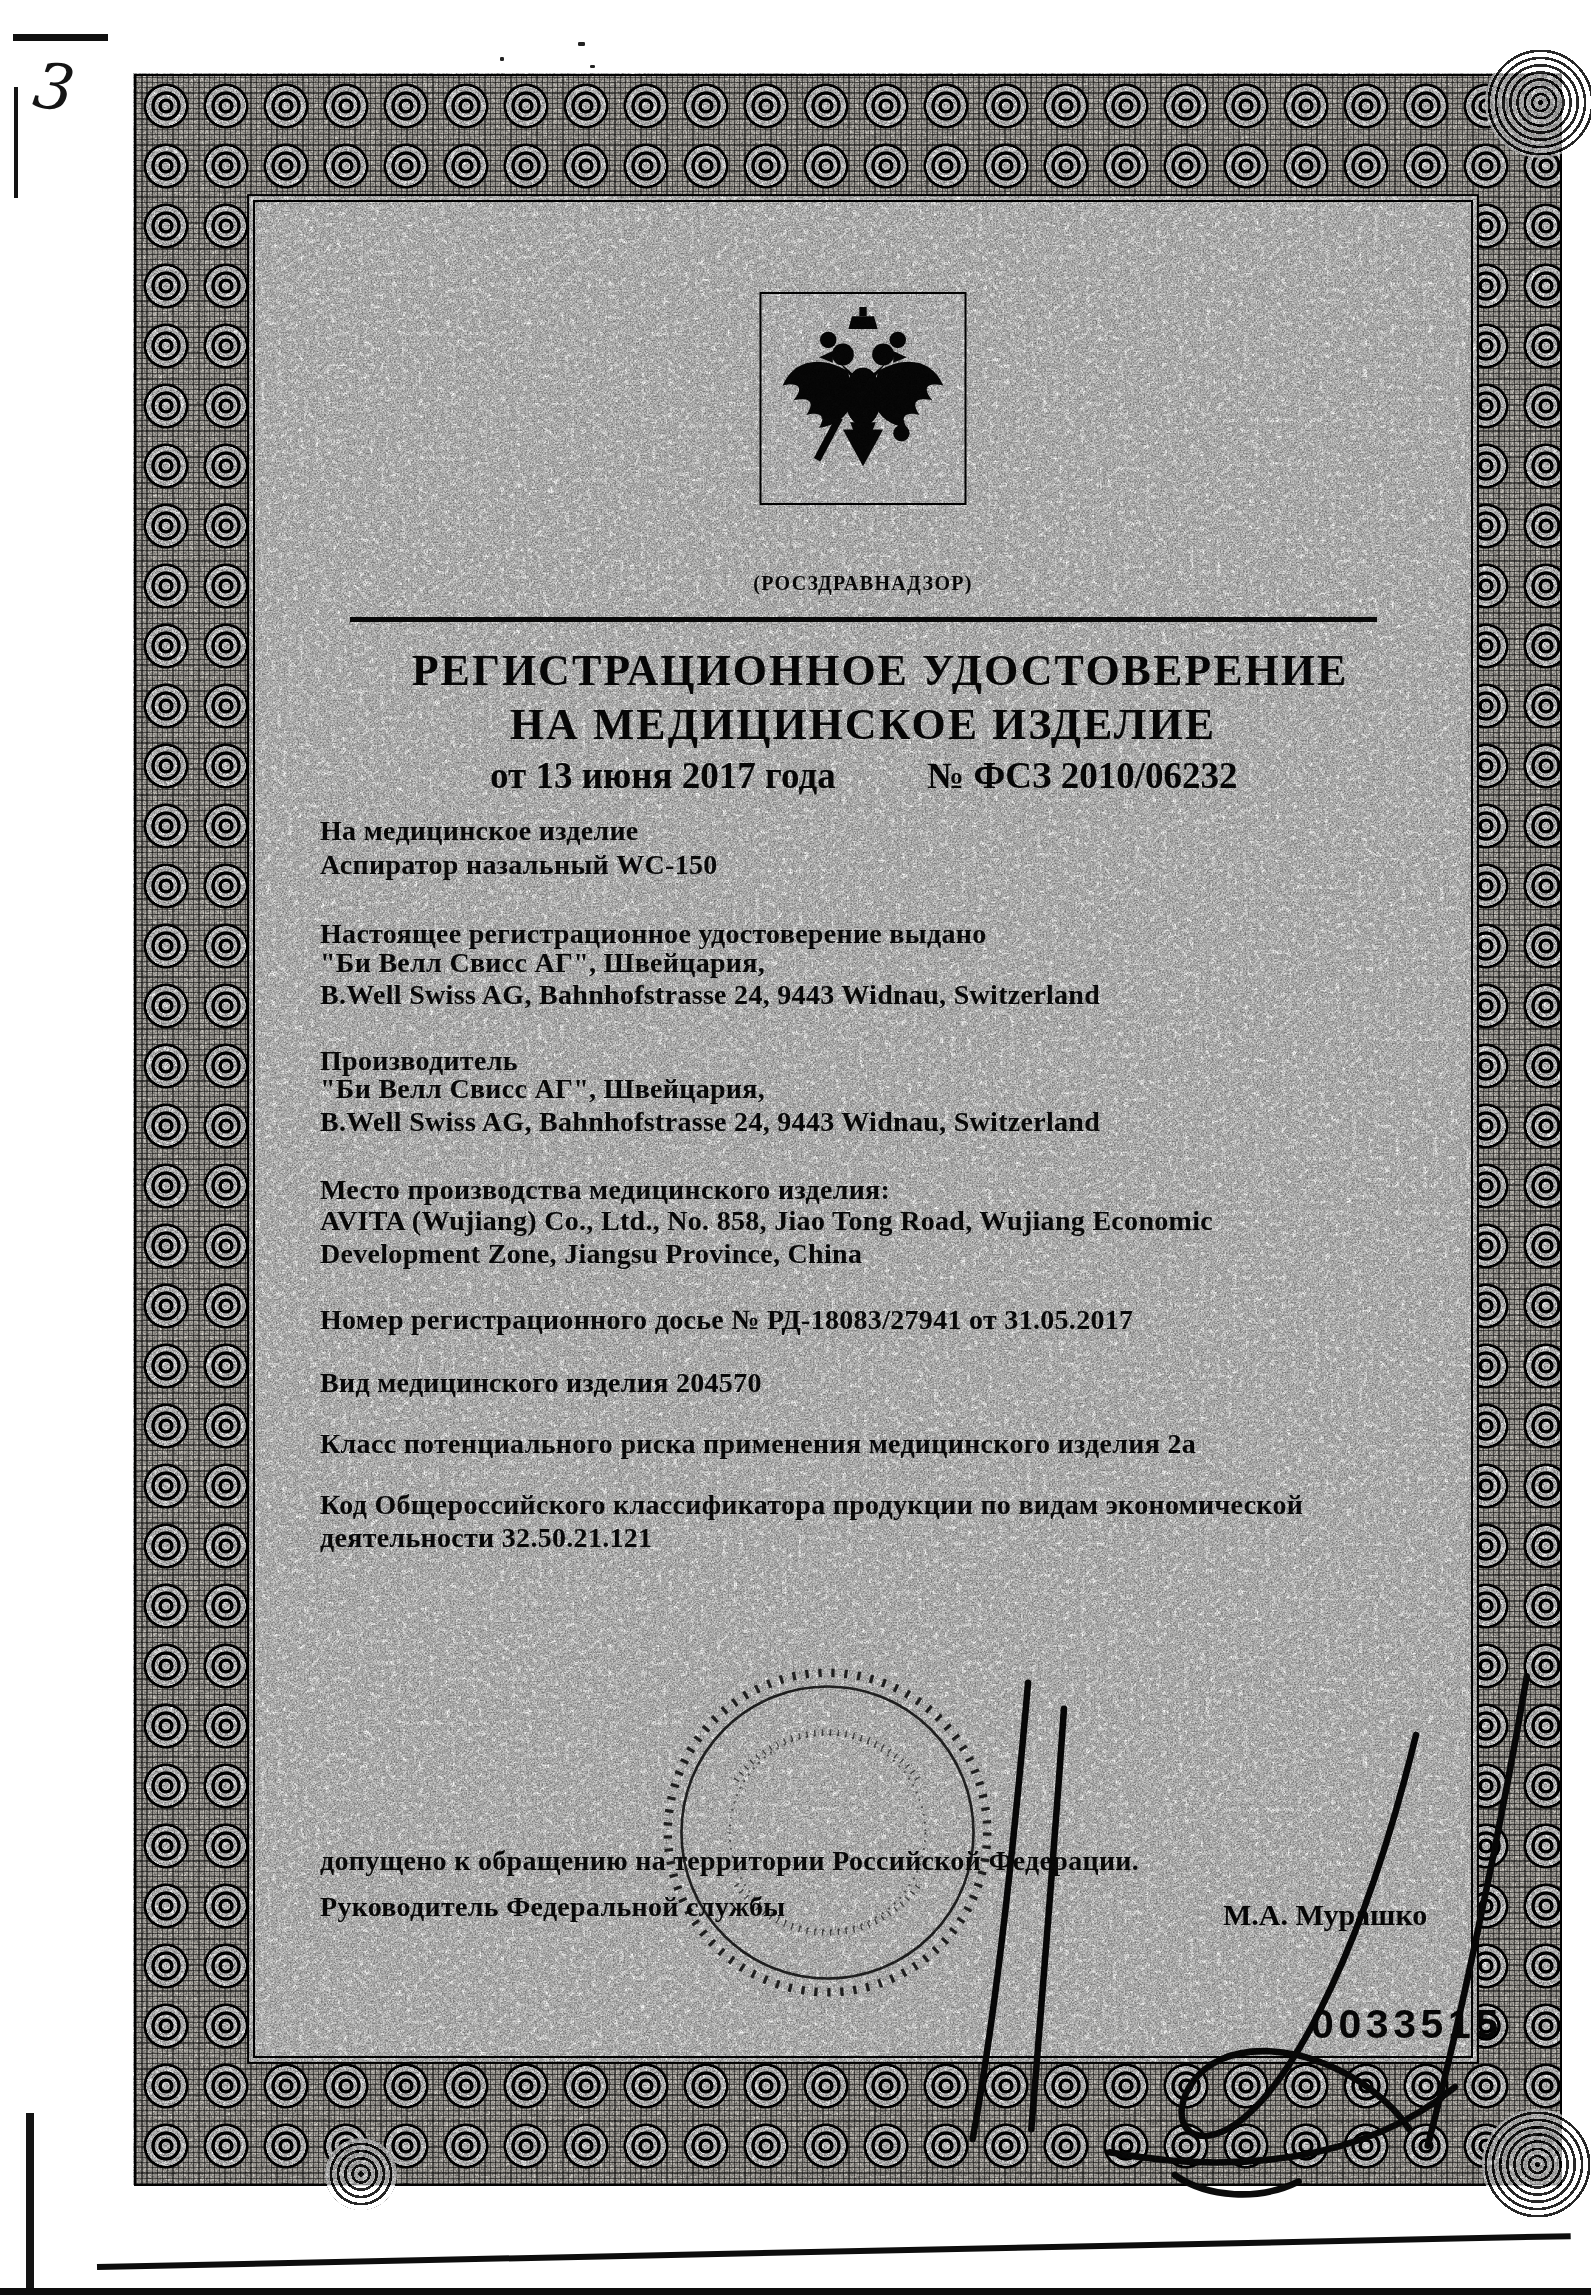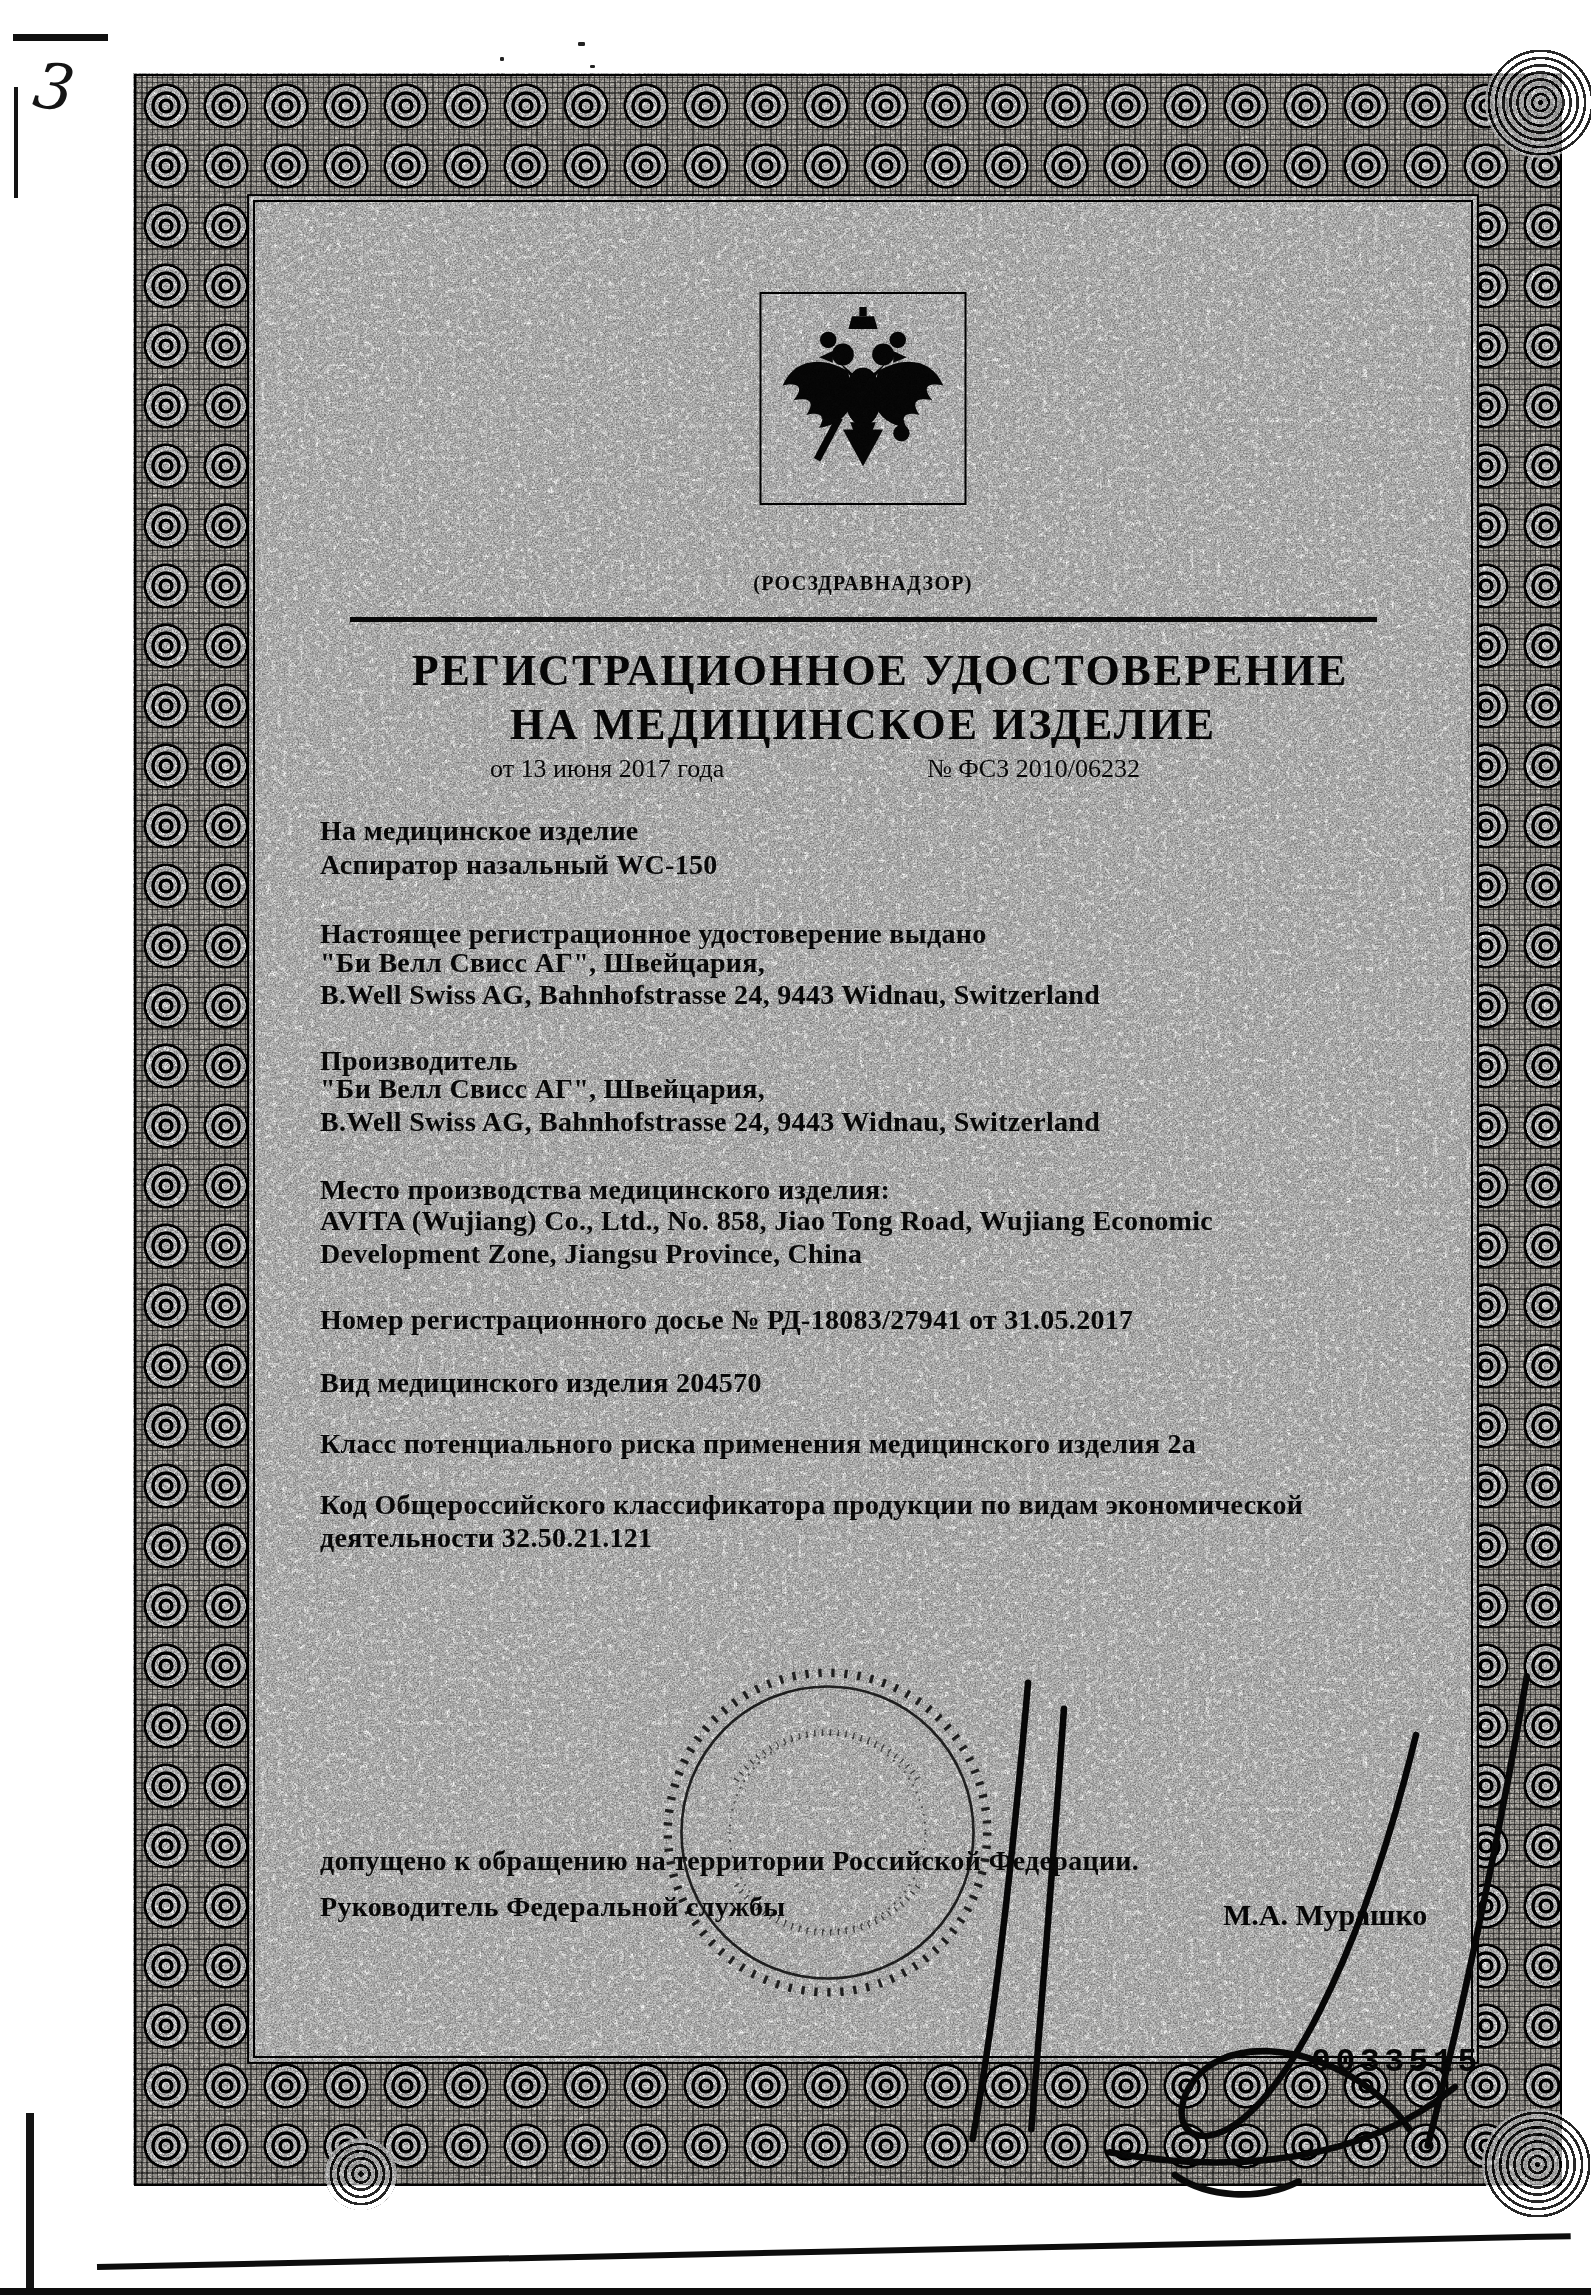--- a/index.html
+++ b/index.html
@@ -78,39 +78,39 @@
   .authority.l1{top:329px;}
   .authority.l2{top:370px;font-size:20px;}
   .header-rule{position:absolute;left:95px;top:415px;width:1027px;height:5.2px;background:#0c0c0c;}
 
   .title-line{
     position:absolute;left:0;width:100%;text-align:center;
     font-size:44px;font-weight:700;letter-spacing:2px;white-space:nowrap;
   }
   .title-line.l1{top:443px;margin-left:17px;}
   .title-line.l2{top:497px;}
-  .date-row-item{position:absolute;font-size:26px;font-weight:400;white-space:nowrap;}
+  .date-row-item{position:absolute;font-size:37px;font-weight:700;white-space:nowrap;}
   .issue-date{left:235px;top:552px;}
   .cert-number{left:672px;top:552px;}
 
   .tline{
     position:absolute;left:65px;font-size:28px;font-weight:600;
     letter-spacing:0.3px;white-space:nowrap;color:#0d0d0d;
   }
   .tline.strong{font-weight:700;}
 
   
   .seal{position:absolute;left:403px;top:1461px;width:339px;height:339px;opacity:.88;}
   .signature{position:absolute;left:613px;top:1383px;width:783px;height:678px;}
 
   .signer-name{position:absolute;left:968px;top:1696px;font-size:30px;font-weight:700;white-space:nowrap;}
   .serial{
-    position:absolute;left:1056px;top:1842px;
-    font-family:Liberation Mono, monospace;
-    font-size:33px;font-weight:700;letter-spacing:4.6px;white-space:nowrap;
+    position:absolute;left:1056px;top:1799px;
+    font-family:Liberation Sans, sans-serif;
+    font-size:41px;font-weight:700;letter-spacing:4.6px;white-space:nowrap;
   }
 
   
   .noise-svg{position:absolute;left:0;top:0;pointer-events:none;}
 </style>
 </head>
 <body>
 
 <div class="page">
 

